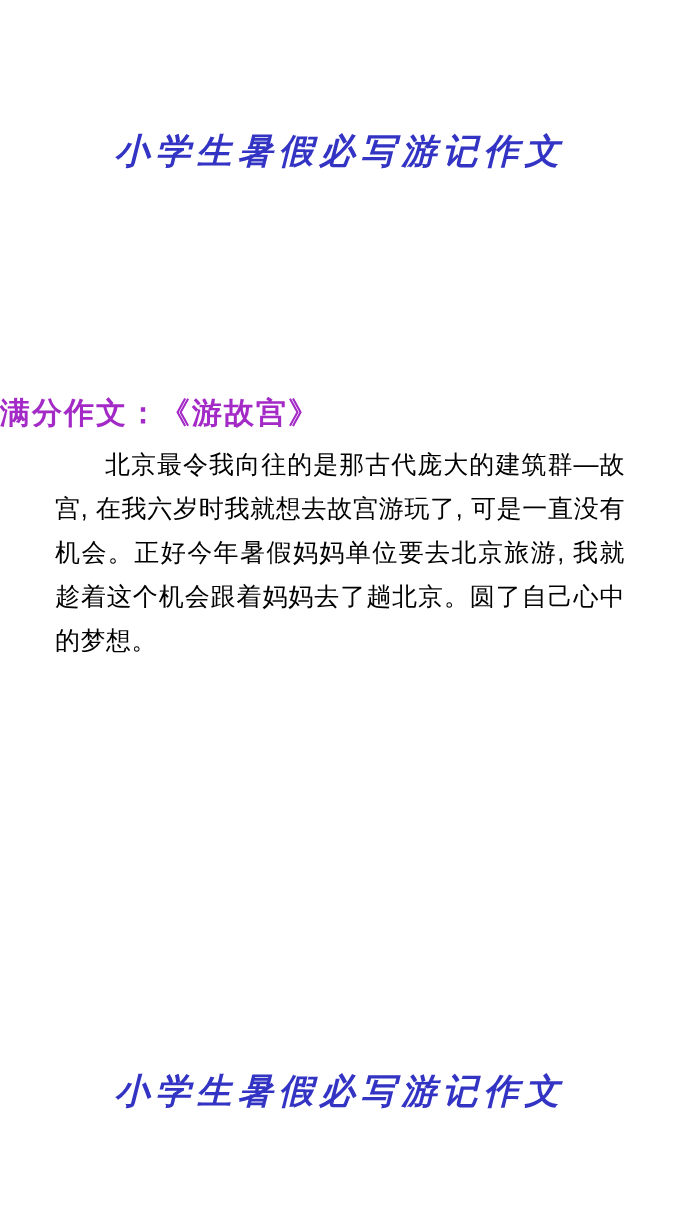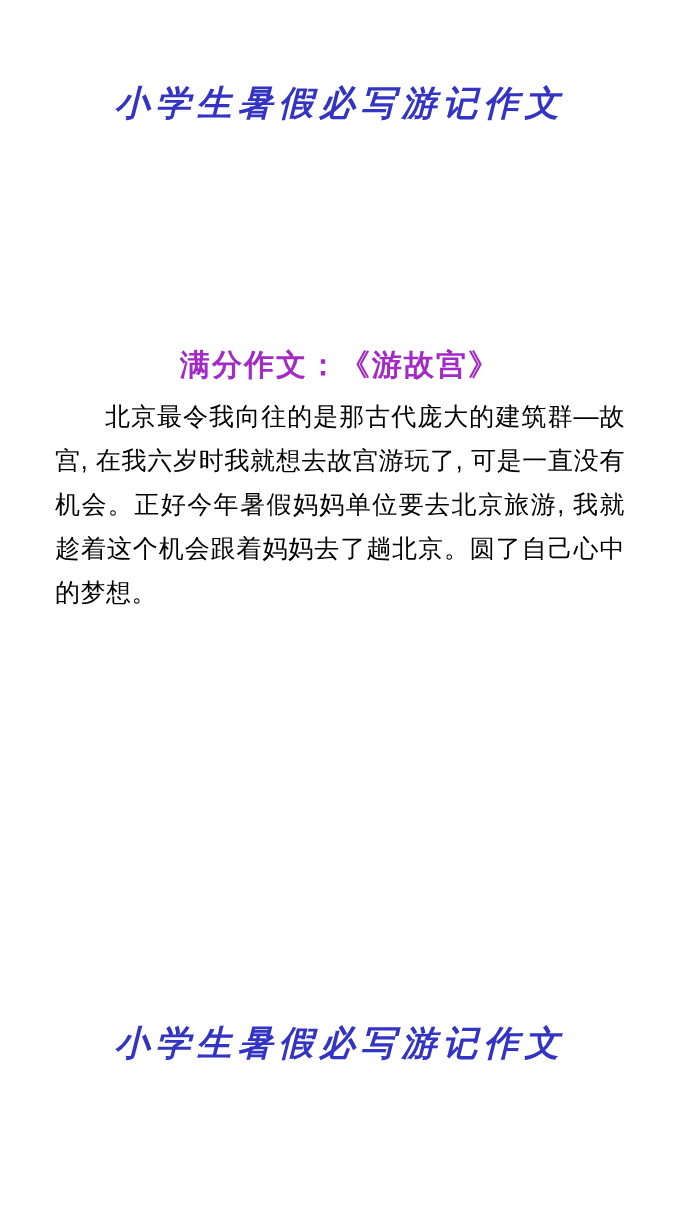--- a/index.html
+++ b/index.html
@@ -11,41 +11,41 @@
     height: 1209px;
     background: #ffffff;
     position: relative;
     overflow: hidden;
     font-family: "Liberation Sans", sans-serif;
   }
   .page {
     position: absolute;
     inset: 0;
     background: #ffffff;
+    margin-top: 48px;
   }
   .banner {
     position: absolute;
     left: 0;
     width: 100%;
     text-align: center;
     font-family: "DejaVu Serif", serif;
     font-weight: bold;
     font-style: italic;
     font-size: 35px;
     letter-spacing: 6px;
     white-space: nowrap;
   }
   .banner-top { top: 80px; }
   .banner-bottom { top: 1020px; }
   .essay-title {
     position: absolute;
     top: 345px;
     left: 0;
     width: 100%;
-    text-align: center;
     font-size: 30px;
     font-weight: bold;
     letter-spacing: 2px;
     white-space: nowrap;
   }
   .essay-body {
     position: absolute;
     top: 394px;
     left: 55px;
     width: 570px;

